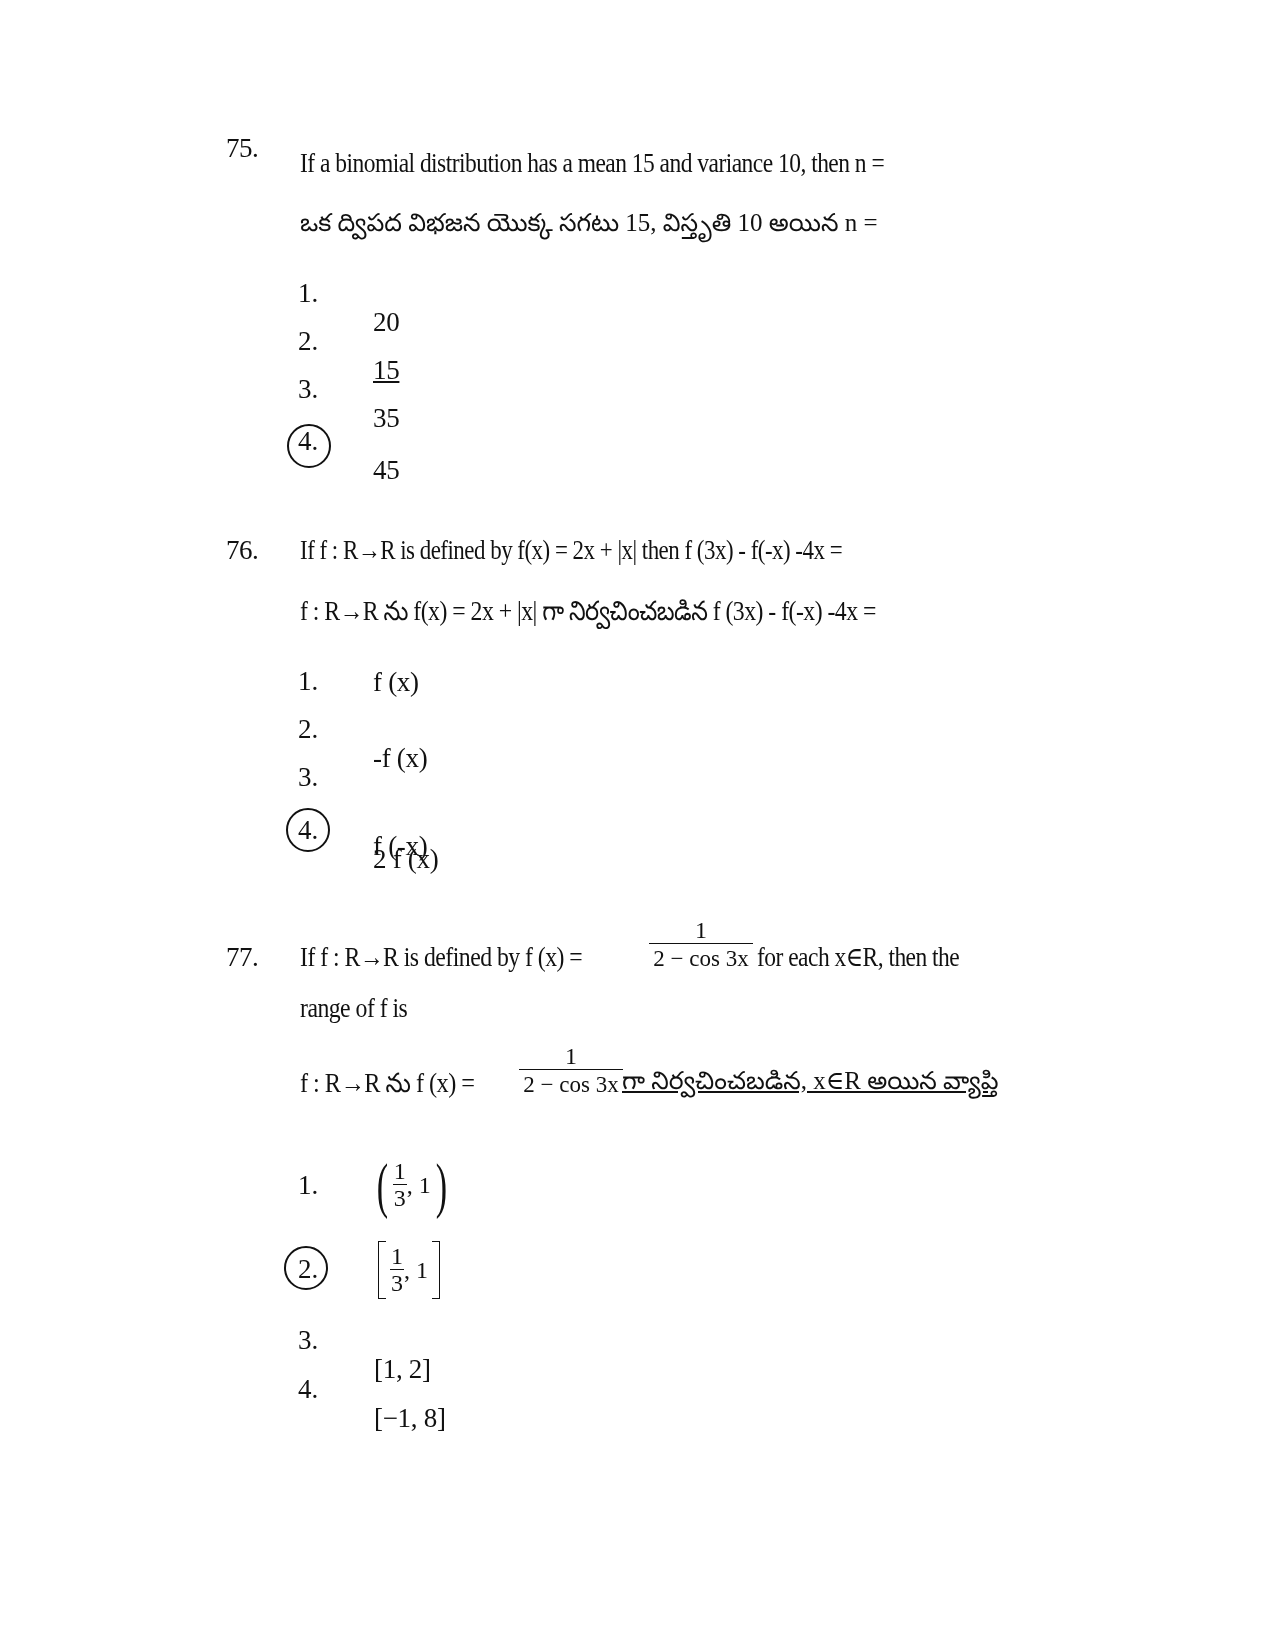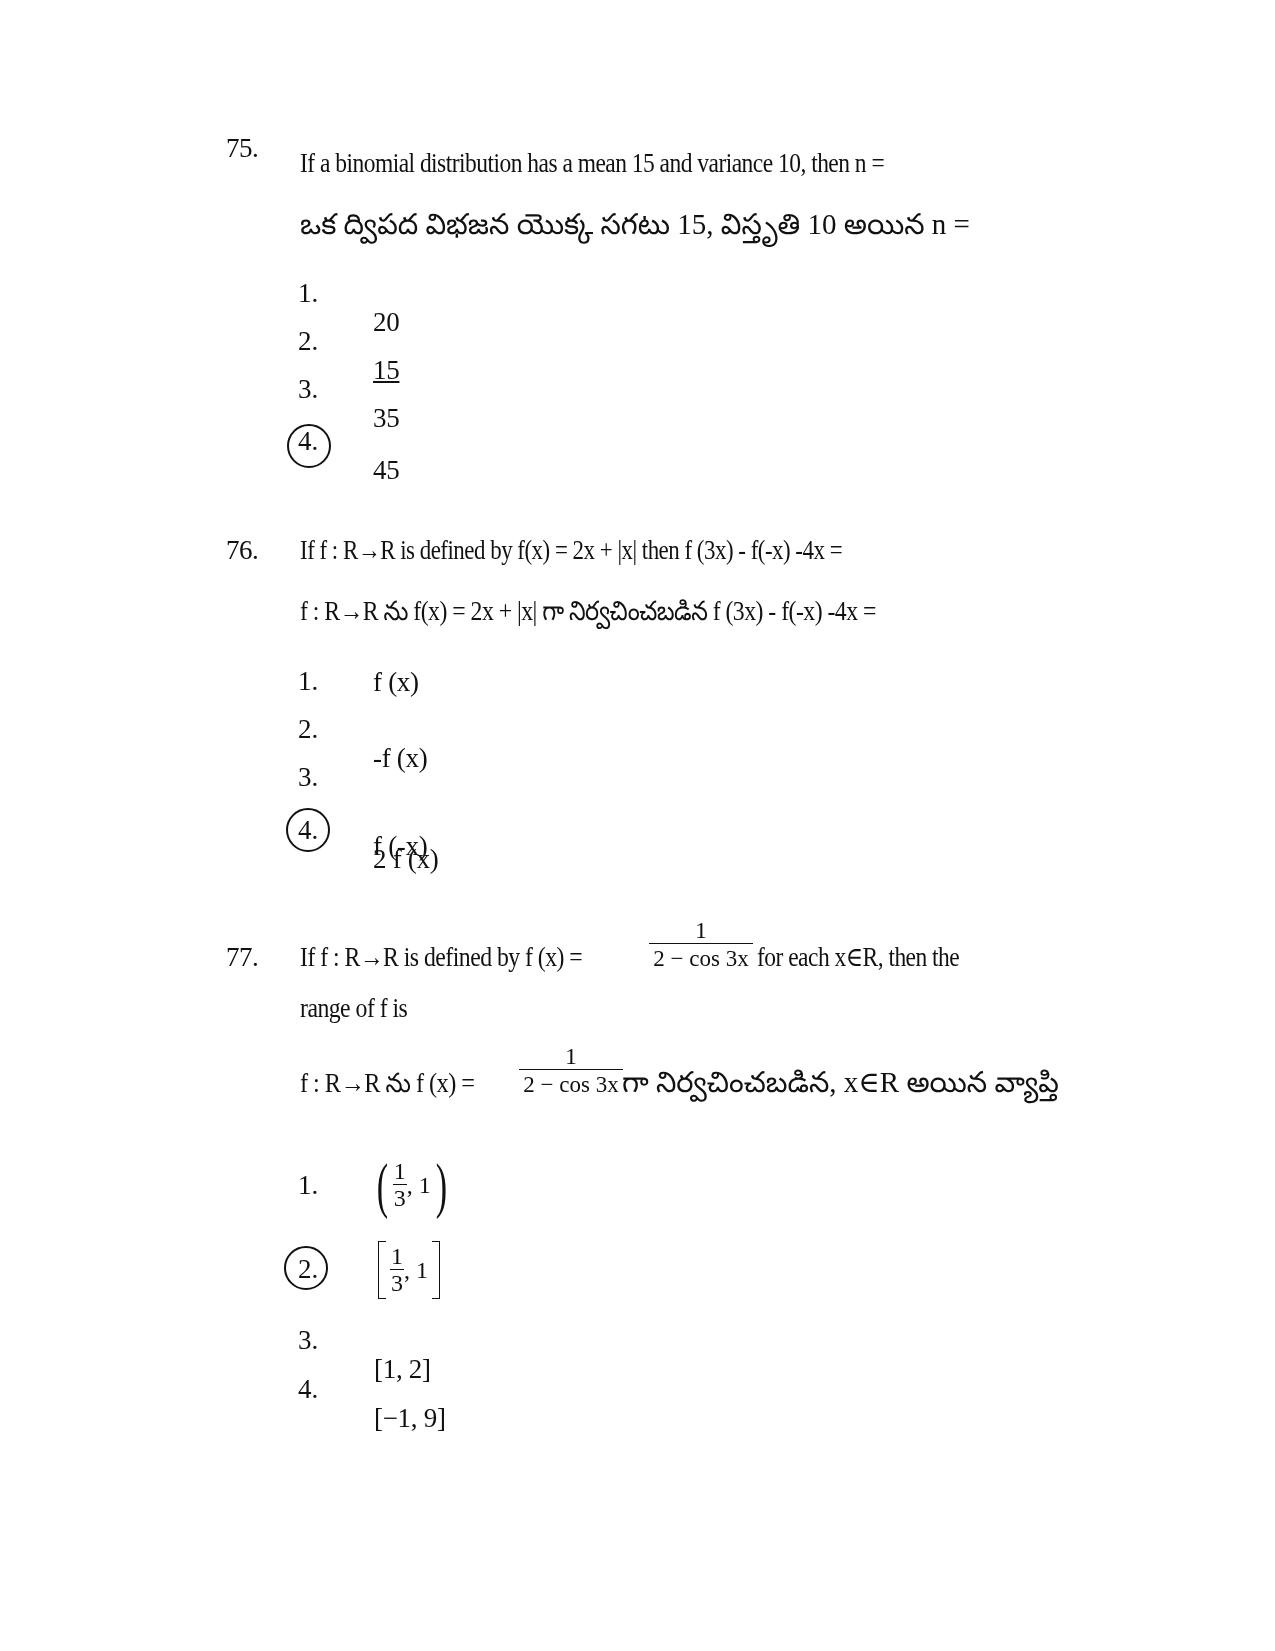--- a/index.html
+++ b/index.html
@@ -1,21 +1,21 @@
 <!DOCTYPE html>
 <html><head>
   <meta charset="utf-8">
   <style>
     html, body { margin: 0; padding: 0; background: #ffffff; }
     body { width: 1275px; height: 1651px; position: relative; overflow: hidden;
            font-family: "Liberation Serif", "DejaVu Serif", serif; color: #111111; }
     .abs { position: absolute; white-space: nowrap; line-height: 1; }
     .qnum { font-size: 27px; letter-spacing: -0.5px; }
     .line { font-size: 27px; letter-spacing: -0.6px; transform-origin: left center; }
-    .tel { font-size: 29px; letter-spacing: 0px; }
+    .tel { font-size: 25px; letter-spacing: 0px; }
     .optnum { font-size: 27px; }
     .optval { font-size: 27px; letter-spacing: -0.3px; margin-top: 29px; }
     .circle { position: absolute; width: 44px; height: 44px; border: 2px solid #111;
               border-radius: 50%; box-sizing: border-box; }
     .frac { display: inline-flex; flex-direction: column; align-items: center;
             vertical-align: middle; margin: 0 3px; }
     .frac .num { font-size: 24px; line-height: 1.1; padding: 0 4px; }
     .frac .den { font-size: 23px; line-height: 1.1; border-top: 1.6px solid #111; padding: 2px 4px 0 4px; }
     .bigparen { display: inline-block; font-size: 62px; font-weight: 100; line-height: 1;
                 transform: scaleX(0.55); vertical-align: middle; }
@@ -82,21 +82,21 @@
   <div class="abs line" style="left:757px; top:944px; transform:scaleX(0.87);">for each x∈R, then the</div>
   <div class="abs line" style="left:300px; top:995px; transform:scaleX(0.88);">range of  f  is</div>
 
   <div class="abs line" style="left:300px; top:1070px; transform:scaleX(0.9);">f : R→R  ను  f (x) =</div>
   <div class="abs" style="left:518px; top:1043px;">
     <div class="frac" style="width:100px;">
       <span class="num">1</span>
       <span class="den" style="width:96px; text-align:center;">2 − cos 3x</span>
     </div>
   </div>
-  <div class="abs tel" style="left:622px; top:1068px;">గా నిర్వచించబడిన,  x∈R అయిన వ్యాప్తి</div>
+  <div class="abs tel" style="left:622px; top:1068px;text-decoration:underline;">గా నిర్వచించబడిన,  x∈R అయిన వ్యాప్తి</div>
 
   <div class="abs optnum" style="left:298px; top:1172px;">1.</div>
   <div class="abs" style="left:372px; top:1154px; display:flex; align-items:center;">
     <span class="bigparen">(</span>
     <span class="ifrac">
       <span class="num">1</span>
       <span class="den">3</span>
     </span>
     <span style="font-size:24px;">, 1</span>
     <span class="bigparen">)</span>
@@ -111,14 +111,14 @@
       <span class="den">3</span>
     </span>
     <span style="font-size:24px; margin-right:4px;">, 1</span>
     <span class="bracket-box r"></span>
   </div>
 
   <div class="abs optnum" style="left:298px; top:1327px;">3.</div>
   <div class="abs optval" style="left:374px; top:1327px;">[1, 2]</div>
 
   <div class="abs optnum" style="left:298px; top:1376px;">4.</div>
-  <div class="abs optval" style="left:374px; top:1376px;">[−1, 9]</div>
+  <div class="abs optval" style="left:374px; top:1376px;">[−1, 8]</div>
 </div>
 
 </body></html>

